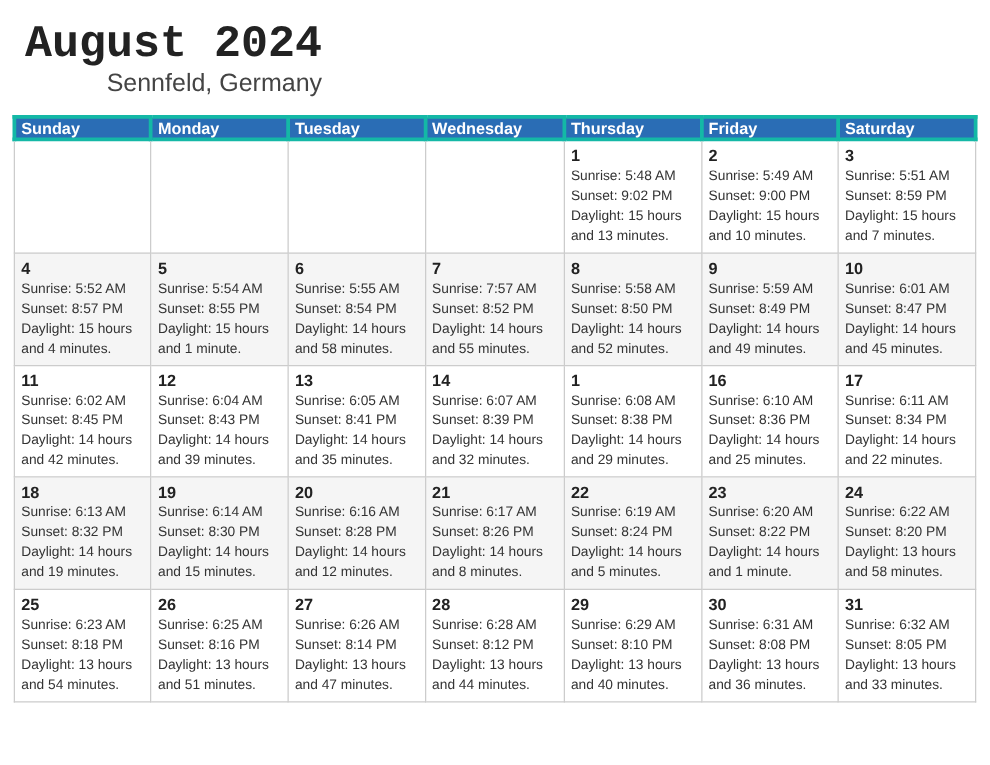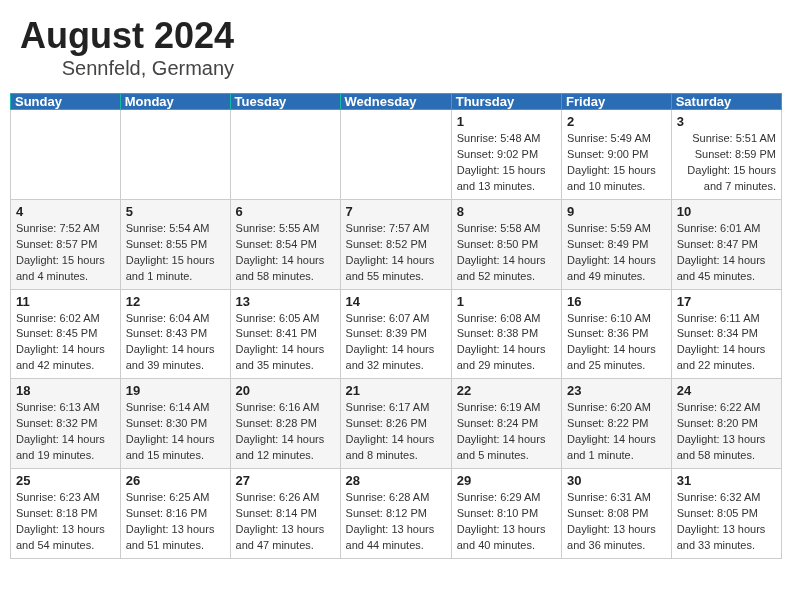--- a/index.html
+++ b/index.html
@@ -17,37 +17,38 @@
       margin-bottom: 8px;
       padding: 5px 10px;
     }
     .title-block {
       text-align: right;
     }
     .month-year {
       font-size: 36px;
       font-weight: bold;
       color: #222;
+      font-family: Liberation Mono, monospace;
     }
     .location {
       font-size: 20px;
       color: #444;
     }
     .calendar {
       width: 100%;
       border-collapse: collapse;
       font-size: 11px;
     }
     .calendar th {
       background: #2a6db5;
       color: #fff;
       padding: 0 4px;
       text-align: left;
       font-size: 13px;
-      border: 1px solid #14b8a6;
+      border: 3px solid #14b8a6;
     }
     .calendar td {
       border: 1px solid #ccc;
       vertical-align: top;
       padding: 4px 5px;
       width: 113px;
       min-height: 80px;
       background: #fff;
     }
     .calendar tr:nth-child(even) td {
@@ -116,30 +117,30 @@
         </td>
         <td>
           <span class="day-num">2</span>
           <div class="day-info" style="white-space: pre-line;">Sunrise: 5:49 AM
 Sunset: 9:00 PM
 Daylight: 15 hours
 and 10 minutes.</div>
         </td>
         <td>
           <span class="day-num">3</span>
-          <div class="day-info" style="white-space: pre-line; text-align: right;">Sunrise: 5:51 AM
+          <div class="day-info" style="white-space: pre-line;">Sunrise: 5:51 AM
 Sunset: 8:59 PM
 Daylight: 15 hours
 and 7 minutes.</div>
         </td>
       </tr>
       <tr>
         <td>
           <span class="day-num">4</span>
-          <div class="day-info" style="white-space: pre-line;">Sunrise: 7:52 AM
+          <div class="day-info" style="white-space: pre-line;">Sunrise: 5:52 AM
 Sunset: 8:57 PM
 Daylight: 15 hours
 and 4 minutes.</div>
         </td>
         <td>
           <span class="day-num">5</span>
           <div class="day-info" style="white-space: pre-line;">Sunrise: 5:54 AM
 Sunset: 8:55 PM
 Daylight: 15 hours
 and 1 minute.</div>

